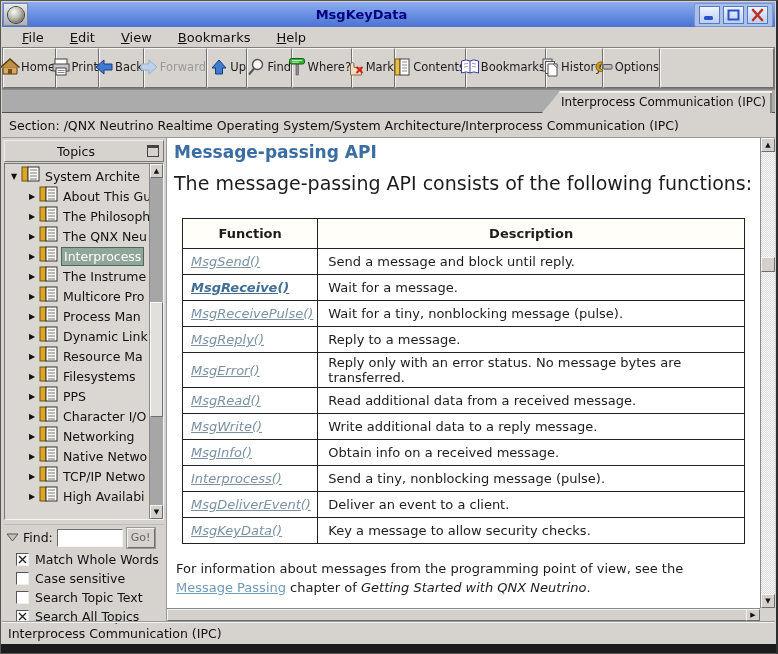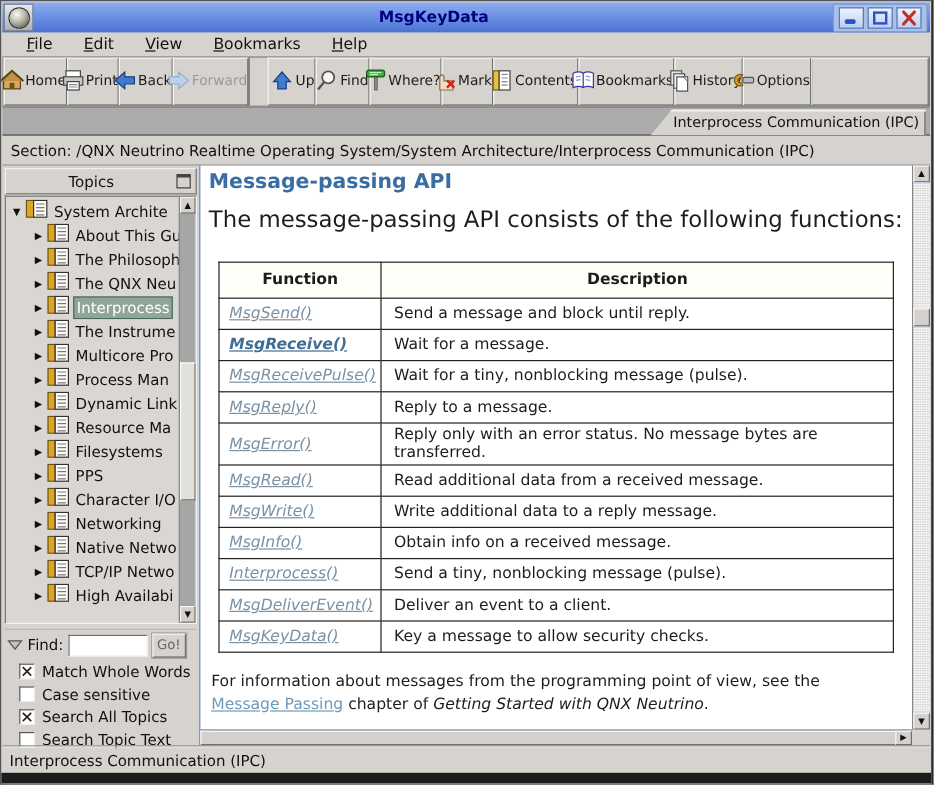--- a/index.html
+++ b/index.html
@@ -49,21 +49,21 @@
            padding-right:6px;box-shadow:inset 0 2px 0 #f2f2ee,inset -2px 0 0 #8a8a8a;}
 
   
   #sectionbar{position:absolute;left:1px;top:112px;right:1px;height:25px;display:flex;
               align-items:center;padding-left:7px;font-size:12.5px;color:#111;
               border-bottom:1px solid #9a9a9a;}
 
   
   #main{position:absolute;left:1px;top:137px;right:1px;bottom:32px;}
   #sidebar{position:absolute;left:0;top:0;width:164px;bottom:0;}
-  #content{position:absolute;left:164px;right:0;top:0;bottom:0;border-left:1px solid #9a9a9a;background:#3b82f6;}
+  #content{position:absolute;left:164px;right:0;top:0;bottom:0;border-left:1px solid #9a9a9a;background:#84cc16;}
 
   
   #topics-header{position:absolute;left:2px;right:2px;top:2px;height:22px;display:flex;
                  align-items:center;border:1px solid #aaa;border-color:#eee #777 #777 #eee;}
   #topics-title{flex:1;text-align:center;font-size:12.5px;color:#111;}
   #topics-detach{width:12px;height:12px;border:1px solid #444;border-top:3px solid #444;
                  background:#d6d3ce;margin-right:4px;}
   #tree-panel{position:absolute;left:2px;right:2px;top:25px;height:357px;background:#dad7d2;
               border:1px solid;border-color:#777 #f4f4f2 #f4f4f2 #777;overflow:hidden;}
   #tree{position:absolute;left:0;top:0;right:14px;bottom:0;overflow:hidden;padding-top:2px;}
@@ -206,21 +206,21 @@
         <span class="lbl">Back</span>
       </div>
       <div class="tbtn disabled" style="width: 63px;">
         <span>
           <svg width="22" height="20" viewBox="0 0 22 20">
             <path d="M19 10 L11 3 V7 H3 V13 H11 V17 Z" fill="#bdd2ea" stroke="#92aecc"></path>
           </svg>
         </span>
         <span class="lbl">Forward</span>
       </div>
-      <div class="tbtn" style="width: 40px; margin-left: 16px;">
+      <div class="tbtn" style="width: 40px;">
         <span>
           <svg width="22" height="20" viewBox="0 0 22 20">
             <path d="M11 3 L18 11 H14.5 V17 H7.5 V11 H4 Z" fill="#3e7cd0" stroke="#1a3a80"></path>
           </svg>
         </span>
         <span class="lbl">Up</span>
       </div>
       <div class="tbtn" style="width: 45px;">
         <span>
           <svg width="22" height="20" viewBox="0 0 22 20">
@@ -545,31 +545,31 @@
                 <path d="M1 1 L8 8 M8 1 L1 8" stroke="#222" stroke-width="1.4"></path>
               </svg>
             </span>
             <span class="clabel">Match Whole Words</span>
           </div>
           <div class="check-row">
             <span class="checkbox"></span>
             <span class="clabel">Case sensitive</span>
           </div>
           <div class="check-row">
+            <span class="checkbox"></span>
+            <span class="clabel">Search Topic Text</span>
+          </div>
+          <div class="check-row">
             <span class="checkbox">
               <svg width="9" height="9" viewBox="0 0 9 9">
                 <path d="M1 1 L8 8 M8 1 L1 8" stroke="#222" stroke-width="1.4"></path>
               </svg>
             </span>
             <span class="clabel">Search All Topics</span>
           </div>
-          <div class="check-row">
-            <span class="checkbox"></span>
-            <span class="clabel">Search Topic Text</span>
-          </div>
         </div>
     </div>
 
     <div id="content">
       <div id="page">
         <h1 id="page-heading">Message-passing API</h1>
         <p id="page-intro">The message-passing API consists of the following functions:</p>
         <table id="fn-table">
           <thead>
               <tr>

